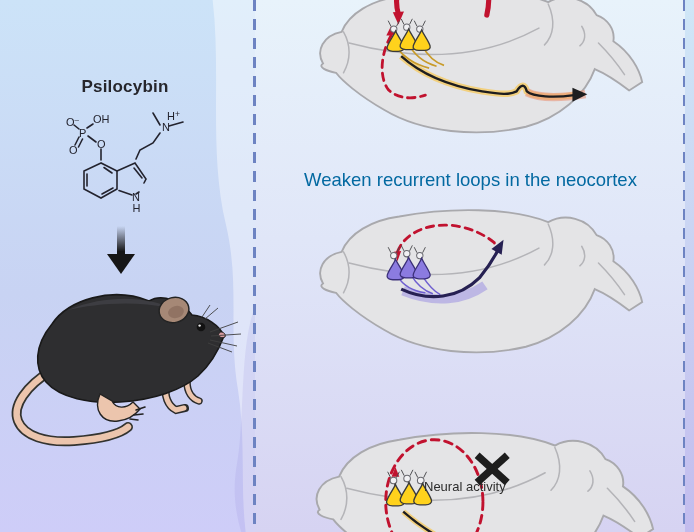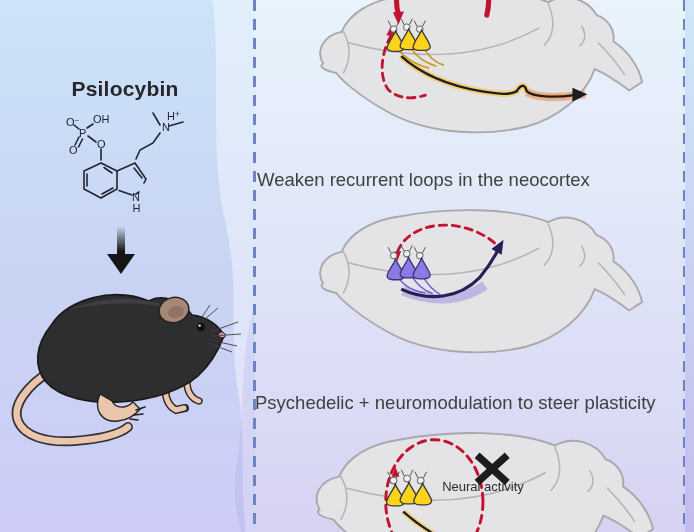--- a/index.html
+++ b/index.html
@@ -10,25 +10,25 @@
     background:linear-gradient(180deg,#cce3f8 0%,#c8d3f3 55%,#cecdf8 100%);}
   #right-panel{left:255px;top:0;width:430px;height:532px;
     background:linear-gradient(180deg,#e8f3fb 0%,#e0e6f8 45%,#d6d3f2 100%);}
   #right-strip{left:685px;top:0;width:9px;height:532px;
     background:linear-gradient(180deg,#cfe7f7 0%,#c3bcee 100%);}
   .divider{top:0;width:2.6px;height:532px;
     background:repeating-linear-gradient(180deg,#6d83c2 0 11px,transparent 11px 19px);}
   #divider-left{left:253px;}
   #divider-right{left:682.5px;}
   #mol-title{left:0;top:77px;width:250px;text-align:center;
-    font-size:21px;font-weight:bold;color:#26262c;letter-spacing:.2px;}
-  .caption{color:#404040;font-size:18.5px;text-align:left;white-space:nowrap;}
+    font-size:17px;font-weight:bold;color:#26262c;letter-spacing:.2px;}
+  .caption{color:#0369a1;font-size:18.5px;text-align:center;white-space:nowrap;}
   #caption-middle{left:257px;top:169px;width:427px;}
   #caption-bottom{left:255px;top:392px;width:430px;}
-  #silencing-label{left:424px;top:480px;width:118px;text-align:center;
+  #silencing-label{left:424px;top:480px;width:118px;text-align:left;
     font-size:13px;line-height:1.13;color:#2c2c2c;}
   svg{overflow:visible;display:block;}
   .mol-text{font-size:11px;fill:#23232e;}
   .mol-bond{stroke:#23232e;stroke-width:1.6;fill:none;stroke-linecap:round;}
   .brain-main{fill:#e4e4e6;stroke:#a9a9ad;stroke-width:2;}
   .brain-line{fill:none;stroke:#b4b4b8;stroke-width:1.6;stroke-linecap:round;}
   .soma-y{fill:#ffd21c;stroke:#3a3a3a;stroke-width:1.4;}
   .soma-p{fill:#8b7be0;stroke:#3a2f78;stroke-width:1.4;}
   .tipcirc{fill:#f1f1f4;stroke:#6a6a70;stroke-width:1.1;}
   .fork{stroke:#4a4a4e;stroke-width:1;fill:none;}
@@ -208,21 +208,20 @@
       <path class="fork" d="M92,55 L90,48 M87,45 L84,39 M93,45 L96,39 M106,53 L104,46 M101,43 L98,37 M107,43 L110,37 M120,54 L118,48 M115,45 L112,39 M121,45 L124,39"></path>
       <circle class="tipcirc" cx="90" cy="48" r="3.4"></circle>
       <circle class="tipcirc" cx="104" cy="46" r="3.4"></circle>
       <circle class="tipcirc" cx="118" cy="48" r="3.4"></circle>
       <path class="soma-p" transform="translate(92,62)" d="M0,-10 C2,-5 7,1 9,7 C10,10 7,12 3,12 L-3,12 C-7,12 -10,10 -9,7 C-7,1 -2,-5 0,-10 Z"></path>
       <path class="soma-p" transform="translate(106,60)" d="M0,-10 C2,-5 7,1 9,7 C10,10 7,12 3,12 L-3,12 C-7,12 -10,10 -9,7 C-7,1 -2,-5 0,-10 Z"></path>
       <path class="soma-p" transform="translate(120,61)" d="M0,-10 C2,-5 7,1 9,7 C10,10 7,12 3,12 L-3,12 C-7,12 -10,10 -9,7 C-7,1 -2,-5 0,-10 Z"></path>
     </g>
   </svg>
 
-  <div id="caption-bottom" class="abs caption">Psychedelic + neuromodulation to steer plasticity</div>
 
   <svg class="abs" style="left:306px;top:424px" width="350" height="185" viewBox="0 0 360 170">
     <g>
       <path class="brain-main" d="M14,78 C6,64 14,48 34,44 C42,24 66,10 96,6 C150,-4 215,-4 256,12
         C274,2 298,8 308,26 C320,30 328,42 326,54 C344,66 354,84 357,98 L343,107
         C330,97 318,89 306,84 C296,112 268,136 232,146 C180,158 120,152 80,128
         C52,112 34,96 28,88 C18,86 8,82 14,78 Z"></path>
       <path class="brain-line" d="M36,44 C44,58 44,74 36,88"></path>
       <path class="brain-line" d="M42,56 C110,74 180,76 246,40"></path>
       <path class="brain-line" d="M256,14 C264,32 262,48 252,58"></path>

